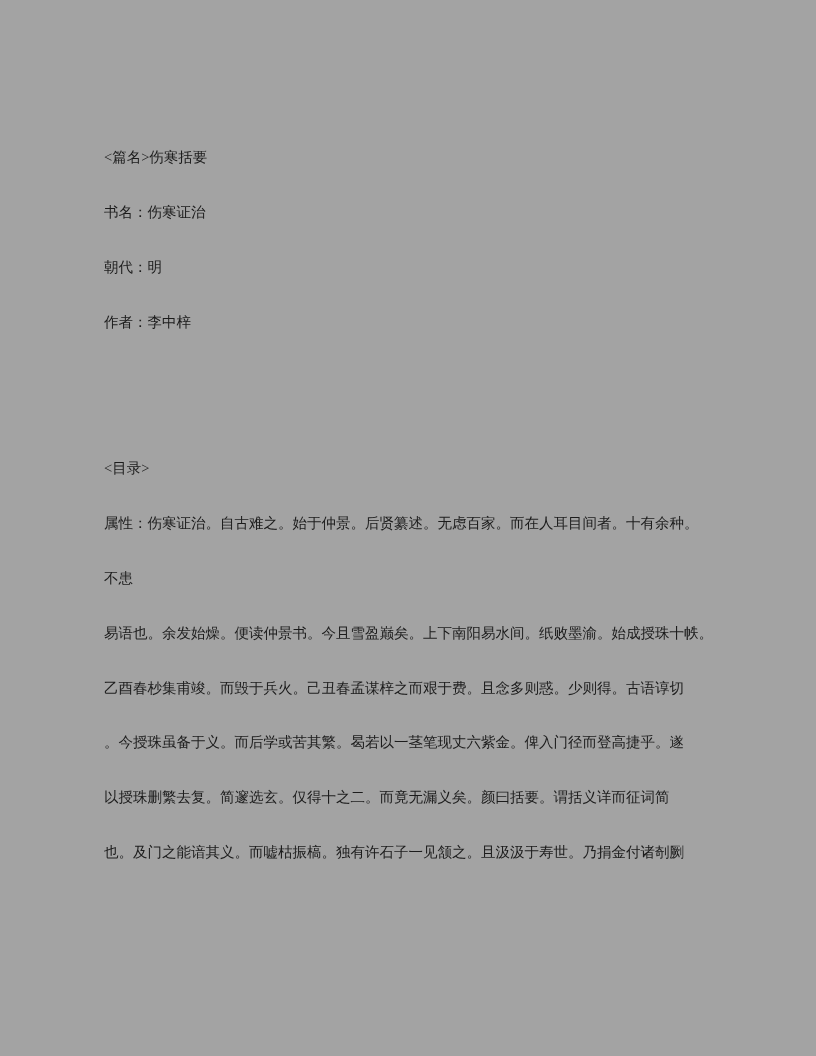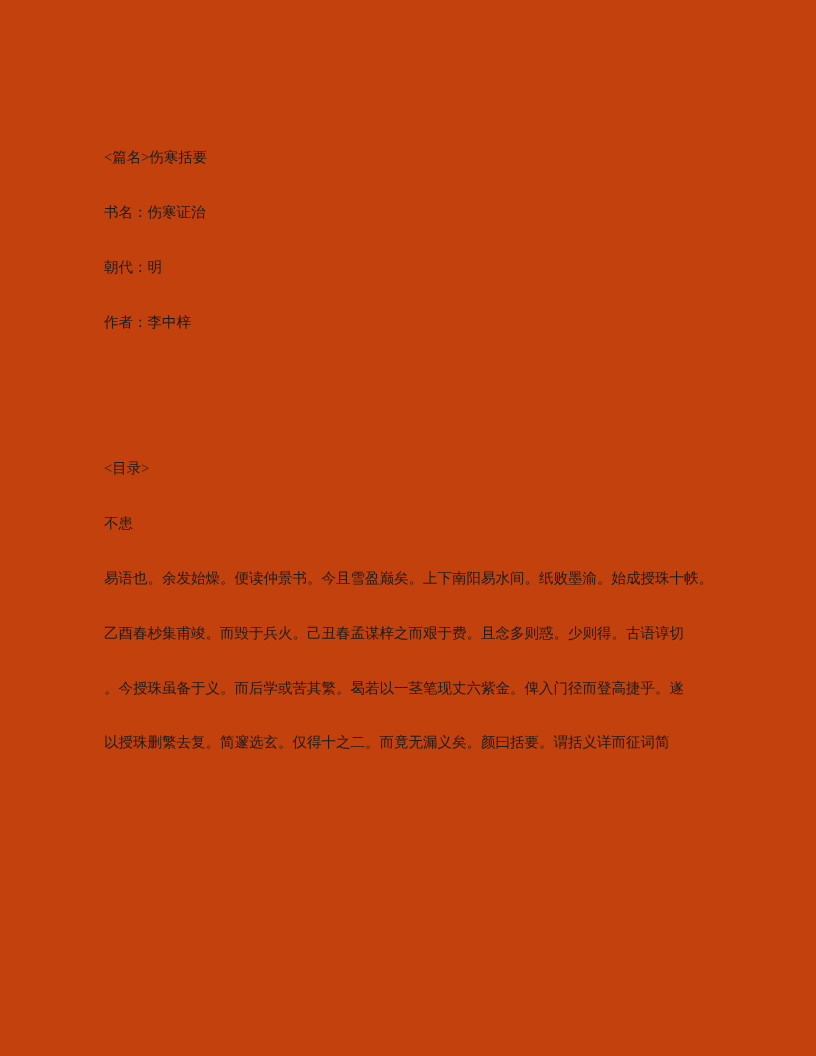--- a/index.html
+++ b/index.html
@@ -4,21 +4,21 @@
 <style>
   html, body {
     margin: 0;
     padding: 0;
     background: #ffffff;
   }
   .page {
     position: relative;
     width: 816px;
     height: 1056px;
-    background: #c2410c;
+    background: #a3a3a3;
     overflow: hidden;
   }
   .textblock {
     position: absolute;
     left: 104px;
     top: 93px;
     width: 660px;
     font-family: "Liberation Serif", "DejaVu Serif", serif;
     font-size: 14.5px;
     line-height: 18.3px;
@@ -36,25 +36,27 @@
   <div class="textblock">
 
     <div class="line">&lt;篇名&gt;伤寒括要</div>
     <div class="line">书名：伤寒证治</div>
     <div class="line">朝代：明</div>
     <div class="line">作者：李中梓</div>
 
     <div class="line"></div>
 
     <div class="line">&lt;目录&gt;</div>
+    <div class="line">属性：伤寒证治。自古难之。始于仲景。后贤纂述。无虑百家。而在人耳目间者。十有余种。</div>
     <div class="line">不患</div>
     <div class="line">易语也。余发始燥。便读仲景书。今且雪盈巅矣。上下南阳易水间。纸败墨渝。始成授珠十帙。</div>
     <div class="line">乙酉春杪集甫竣。而毁于兵火。己丑春孟谋梓之而艰于费。且念多则惑。少则得。古语谆切</div>
     <div class="line">。今授珠虽备于义。而后学或苦其繁。曷若以一茎笔现丈六紫金。俾入门径而登高捷乎。遂</div>
     <div class="line">以授珠删繁去复。简邃选玄。仅得十之二。而竟无漏义矣。颜曰括要。谓括义详而征词简</div>
+    <div class="line">也。及门之能谙其义。而嘘枯振槁。独有许石子一见颔之。且汲汲于寿世。乃捐金付诸剞劂</div>
     
     
     
     
     
 
     
 
     
     

